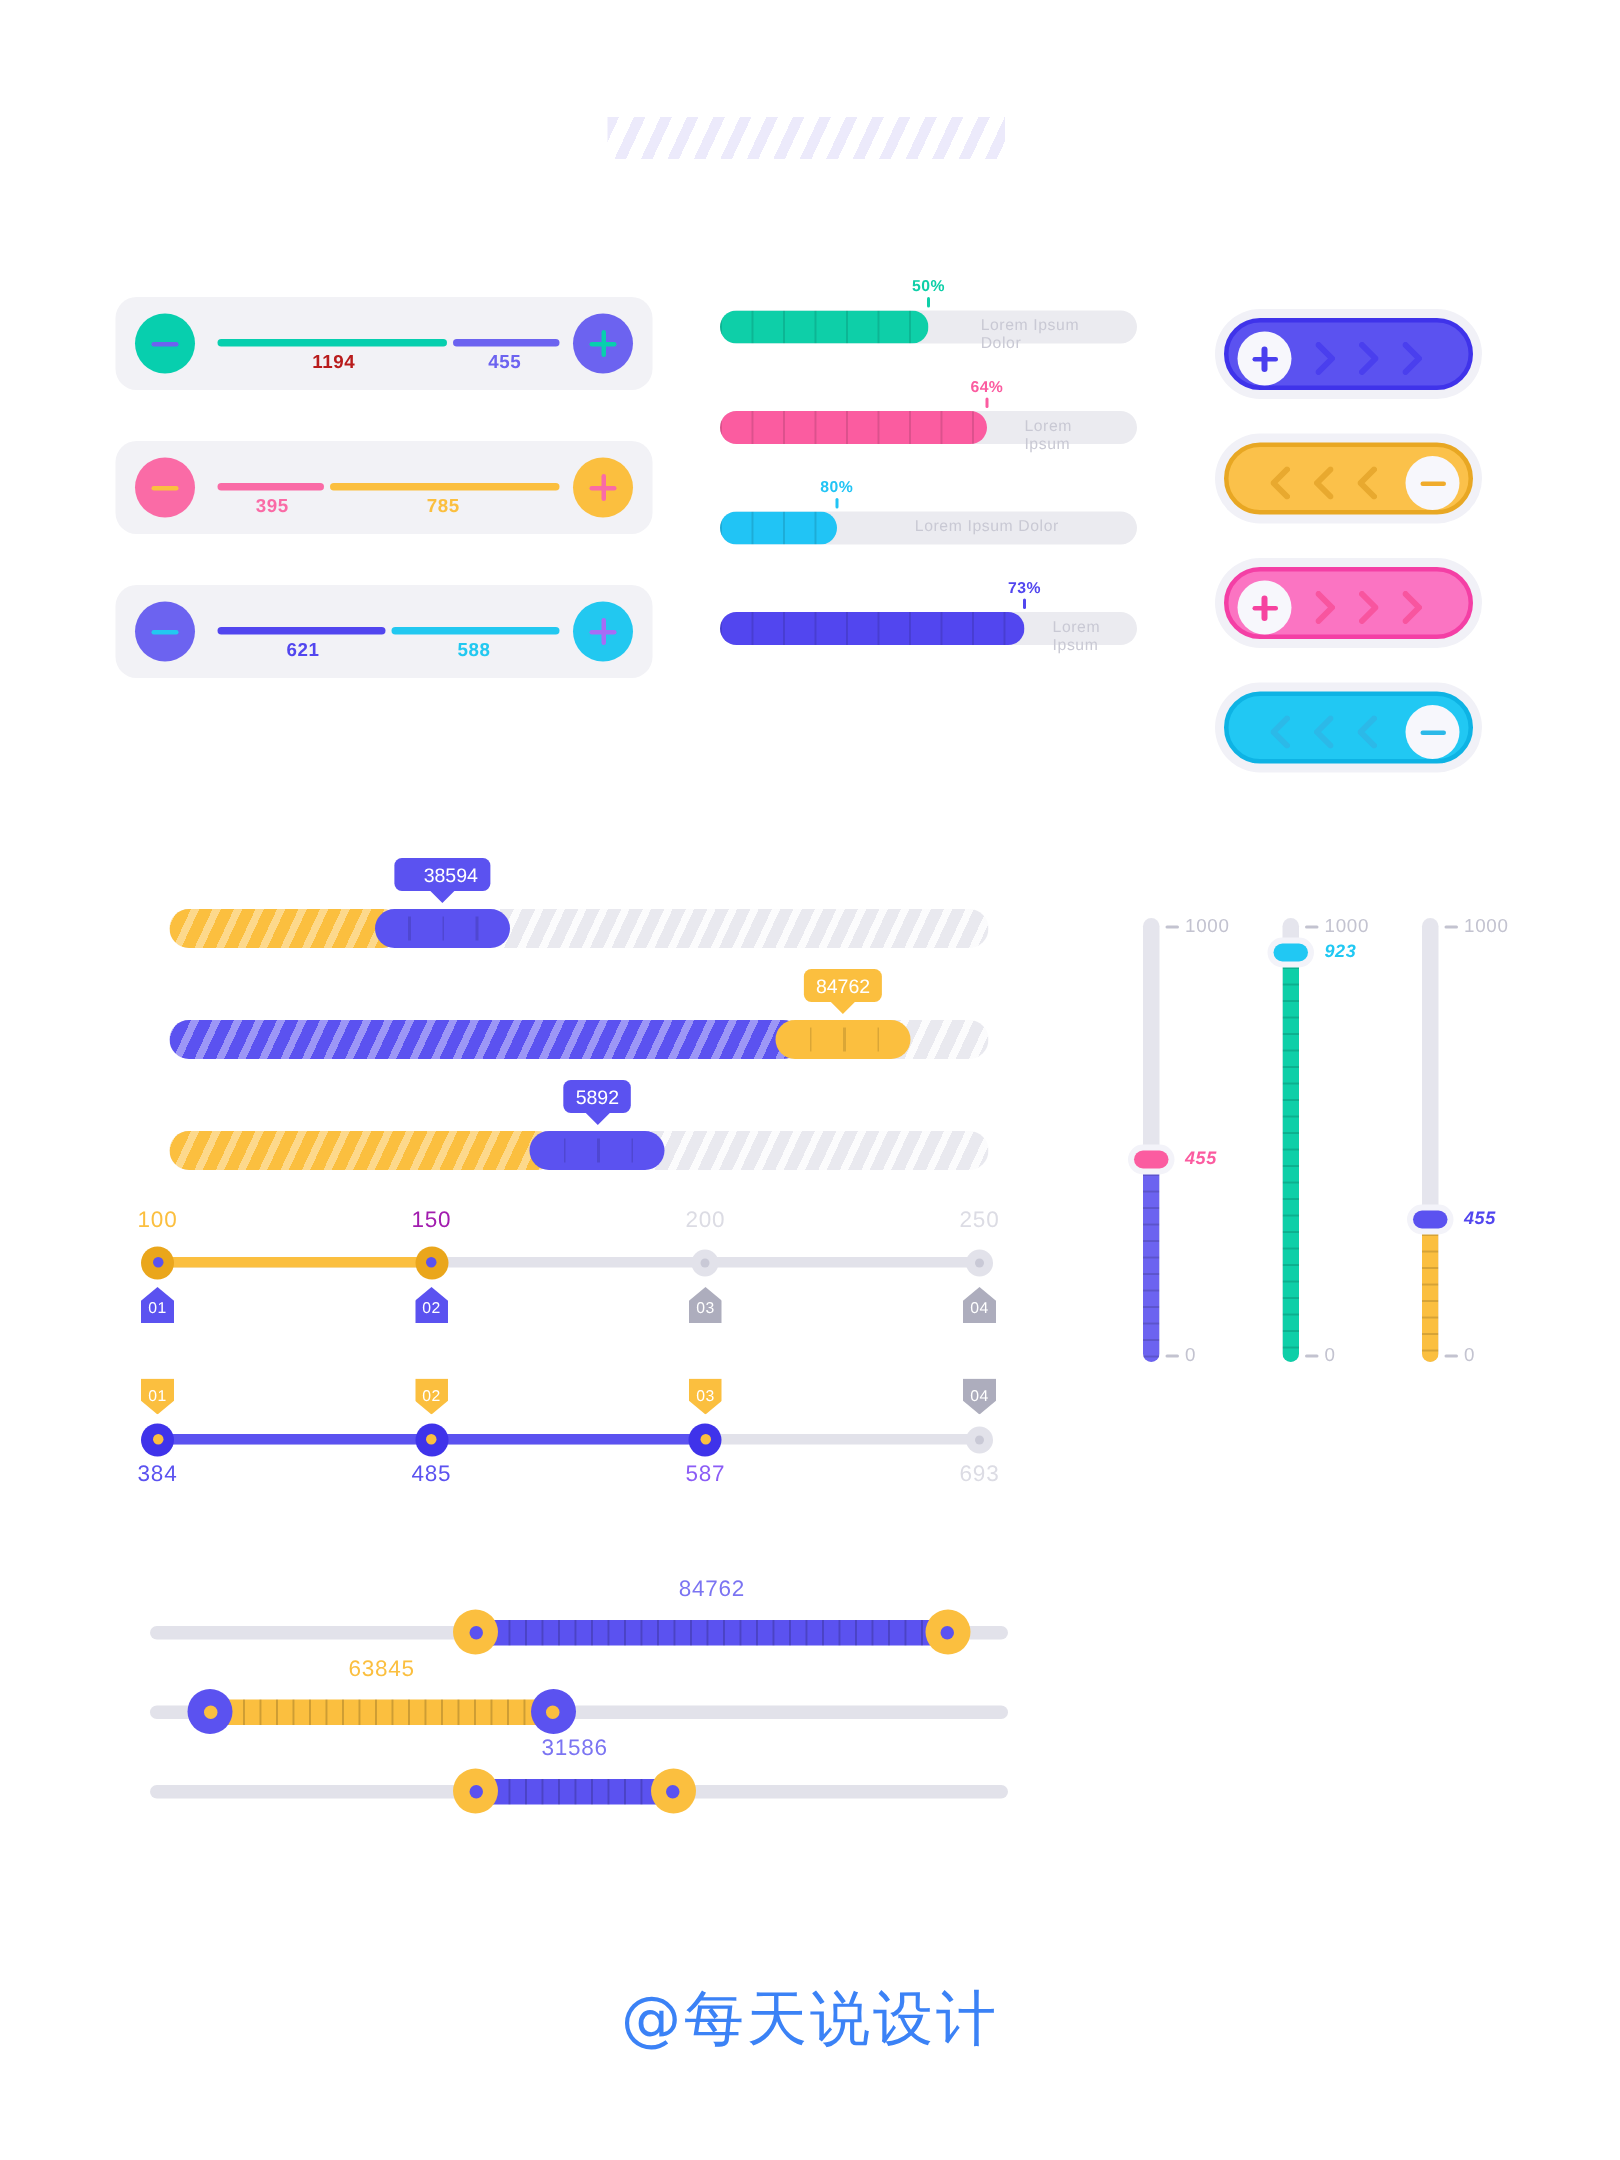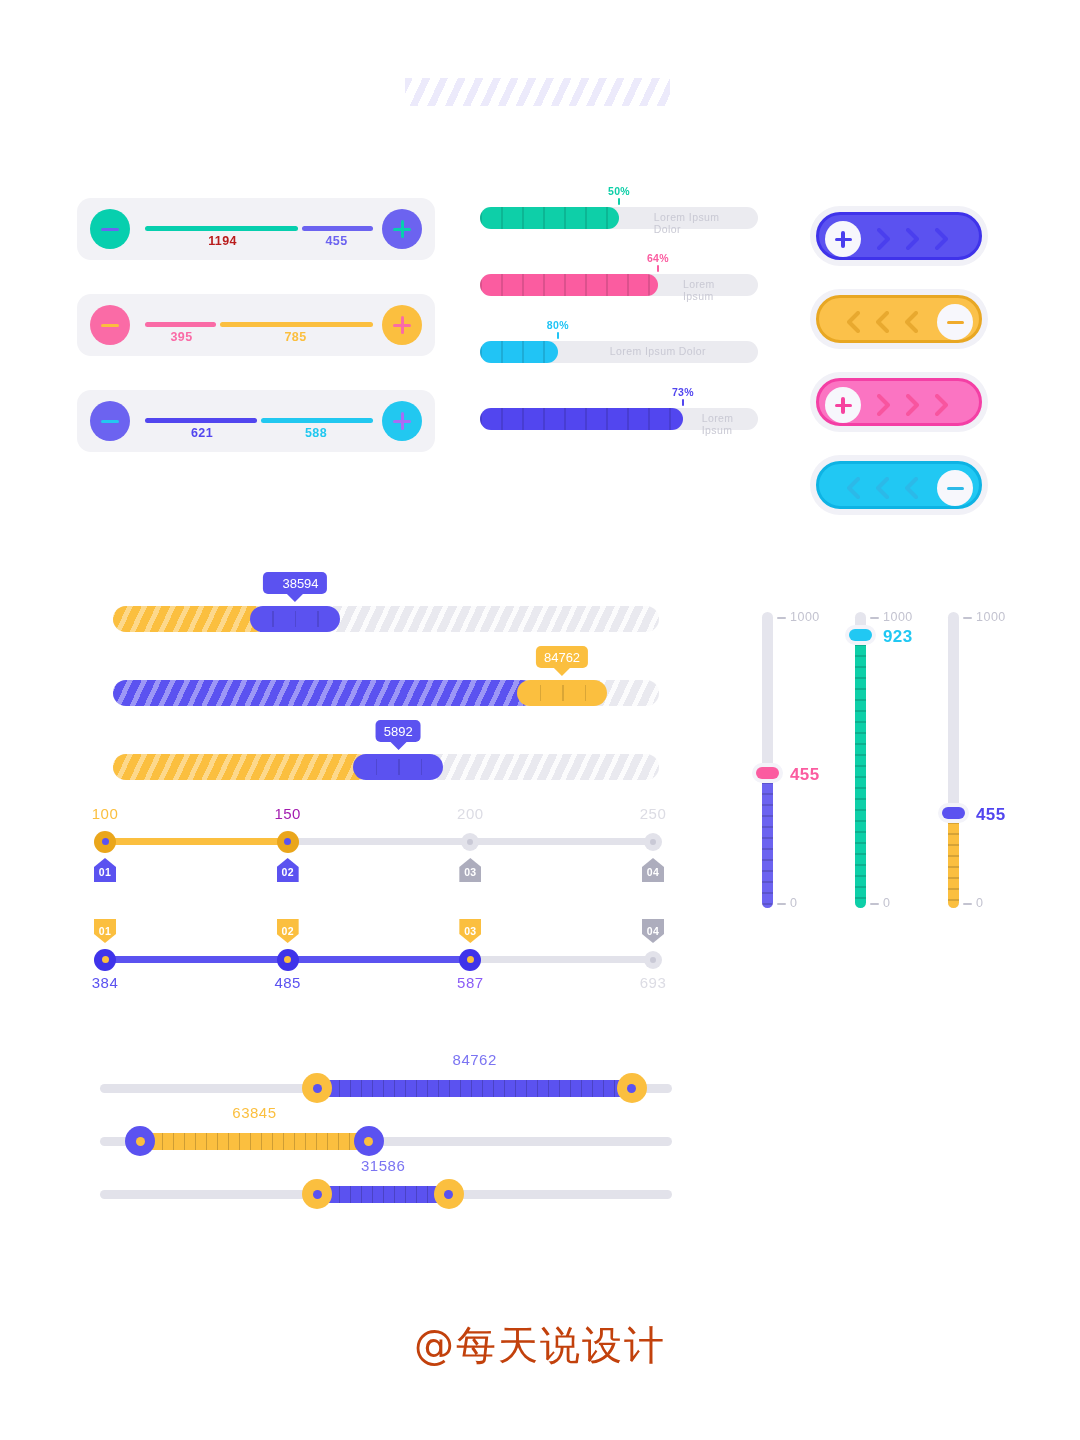--- a/index.html
+++ b/index.html
@@ -73,46 +73,46 @@
 
   
   .step-row{position:absolute;width:548px;}
   .step-track{position:absolute;left:0;height:7px;border-radius:4px;background:#e2e2ea;width:548px;}
   .step-fill{position:absolute;left:0;height:7px;border-radius:4px;}
   .step-dot{position:absolute;border-radius:50%;display:flex;align-items:center;justify-content:center;}
   .step-dot i{display:block;border-radius:50%;}
   .step-num{position:absolute;font-size:15px;font-weight:400;transform:translateX(-50%);letter-spacing:.5px;}
   .badge{position:absolute;width:22px;height:24px;transform:translateX(-50%);
     display:flex;align-items:center;justify-content:center;color:#fff;font-size:10.5px;
-    font-weight:700;letter-spacing:.3px;}
+    font-weight:400;letter-spacing:.3px;}
   .badge.down{clip-path:polygon(0 0,100% 0,100% 62%,50% 100%,0 62%);}
   .badge.up{clip-path:polygon(50% 0,100% 38%,100% 100%,0 100%,0 38%);padding-top:4px;box-sizing:border-box;}
 
   
   .rng-row{position:absolute;width:572px;height:30px;}
   .rng-track{position:absolute;left:0;top:11px;width:572px;height:9px;border-radius:5px;background:#e2e2ea;}
   .rng-fill{position:absolute;top:7px;height:17px;
     background-size:11px 100%;}
   .rng-knob{position:absolute;top:0;width:30px;height:30px;border-radius:50%;
     display:flex;align-items:center;justify-content:center;transform:translateX(-50%);}
   .rng-knob i{display:block;width:9px;height:9px;border-radius:50%;}
   .rng-val{position:absolute;font-size:15px;letter-spacing:.5px;transform:translateX(-50%);}
 
   
   .vs{position:absolute;width:60px;}
   .vs-track{position:absolute;left:12px;top:0;width:11px;height:296px;border-radius:6px;background:#e5e5ed;}
   .vs-fill{position:absolute;left:12px;width:11px;border-radius:6px;background-size:100% 11px;}
   .vs-knob{position:absolute;left:6px;width:23px;height:12px;border-radius:7px;box-shadow:0 0 0 4px #f3f3f9;}
-  .vs-val{position:absolute;font-size:17px;font-weight:700;letter-spacing:.4px;}
+  .vs-val{position:absolute;font-size:12px;font-weight:700;letter-spacing:.4px;font-style:italic;}
   .vs-tick{position:absolute;font-size:12.5px;color:#c3c3d0;letter-spacing:.5px;}
   .vs-dash{position:absolute;width:9px;height:1.6px;background:#c3c3d0;border-radius:1px;}
 
   
   #watermark{left:0;top:1318px;width:1080px;text-align:center;
-    font-size:40px;color:#c2410c;letter-spacing:2px;
+    font-size:40px;color:#3b82f6;letter-spacing:2px;
     font-family:"DejaVu Sans",sans-serif;}
 </style>
 </head>
 <body>
 
 <div class="abs" id="top-deco"></div>
 
 <div class="abs" id="steppers-section" style="left:77px;top:198px;">
     <div class="stepper-card abs" style="left: 0px; top: 0px;">
       <div class="round-btn" style="left: 13px; background: rgb(7, 207, 174);">

